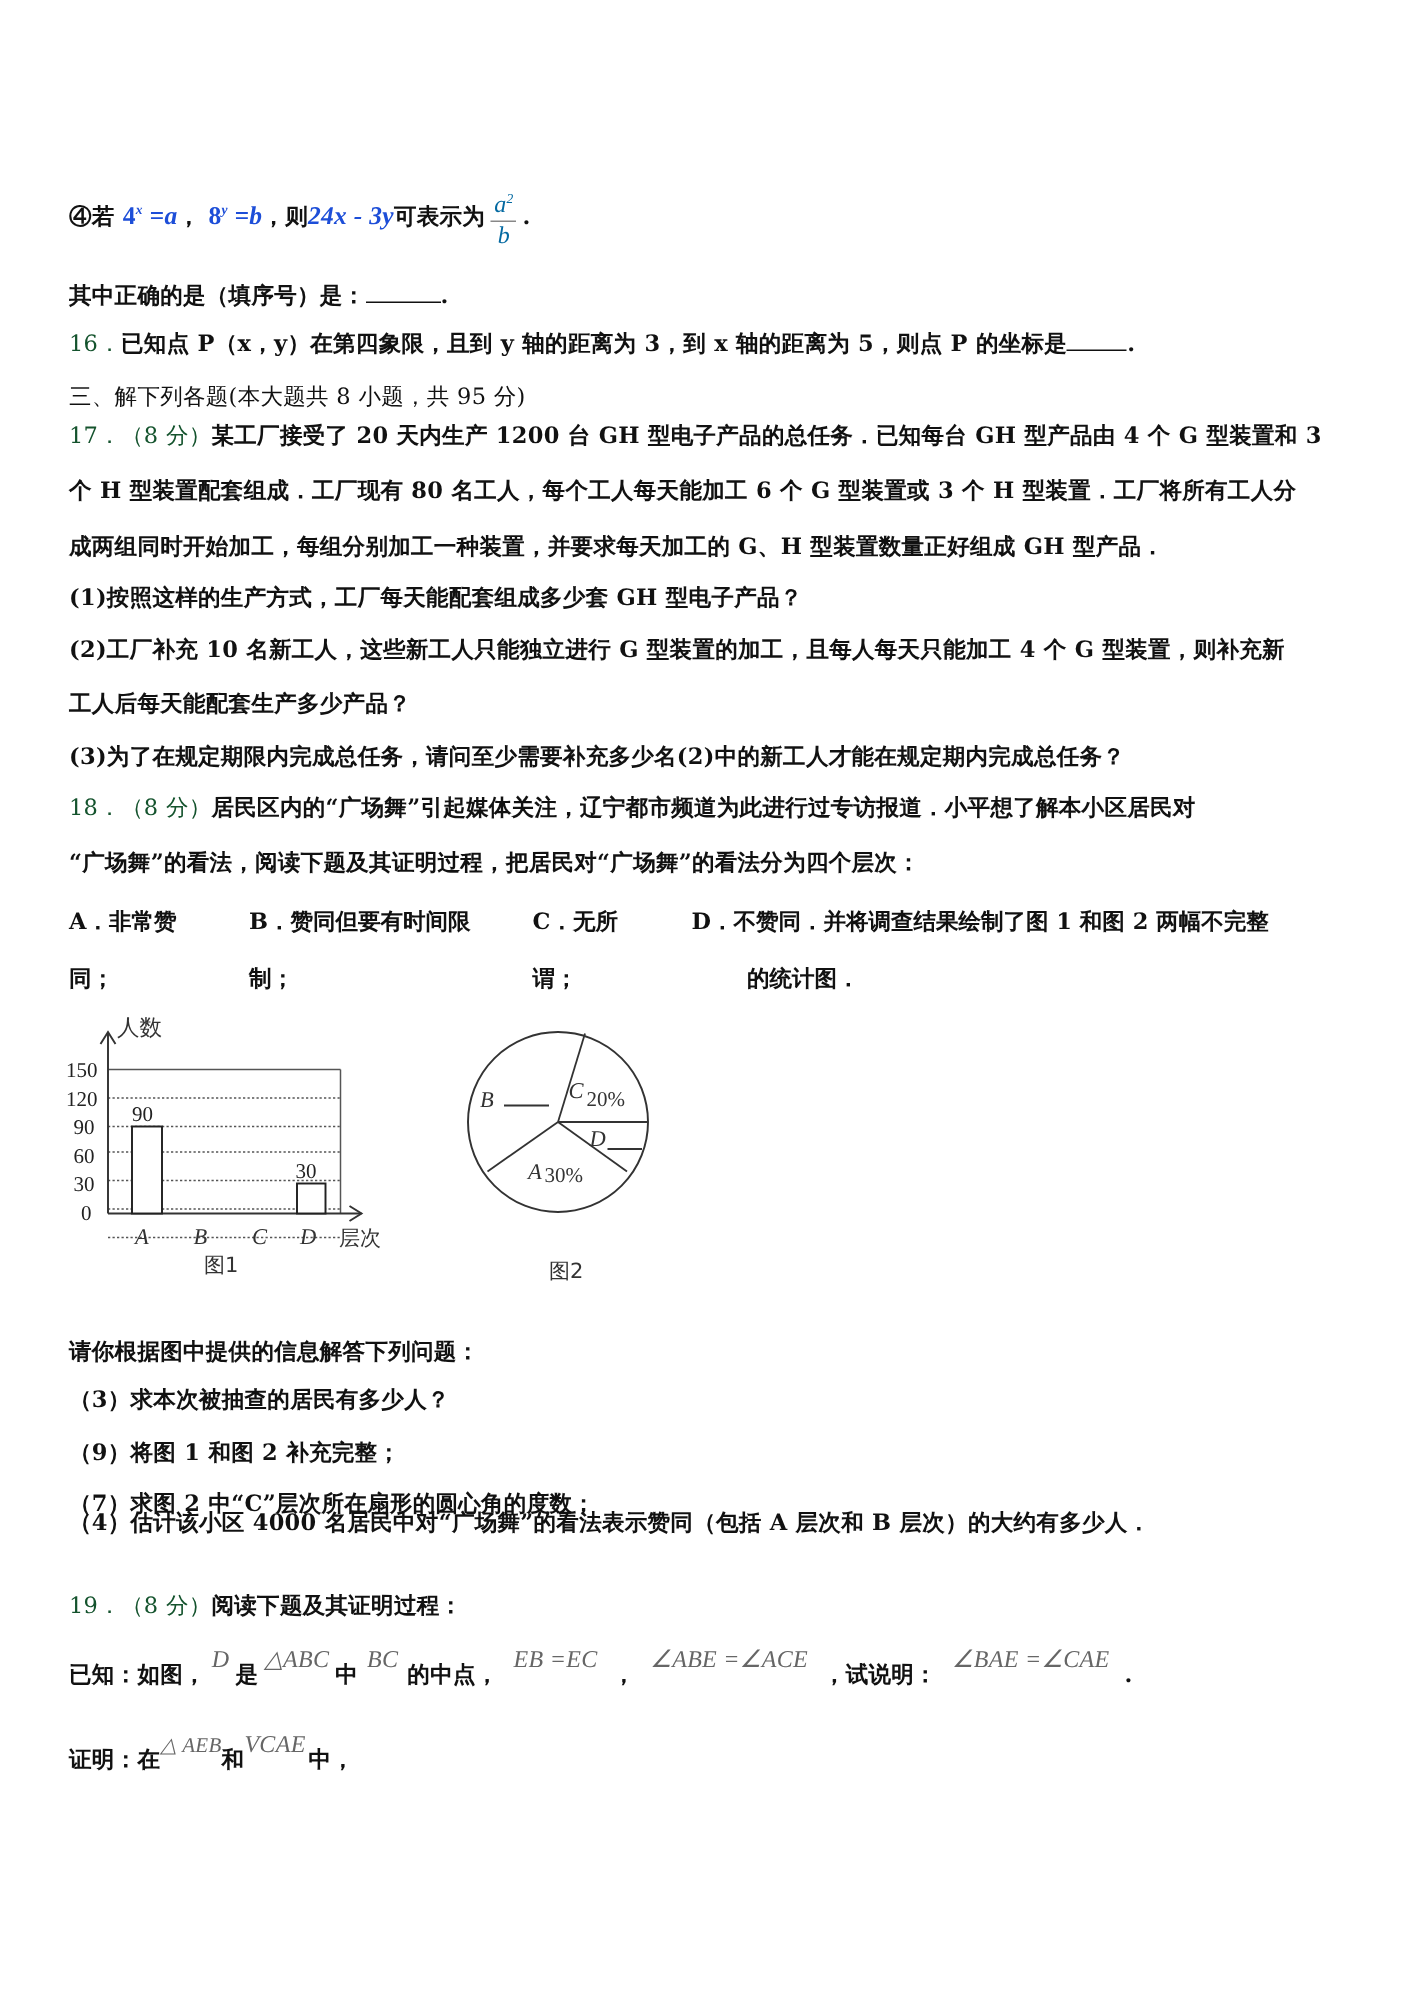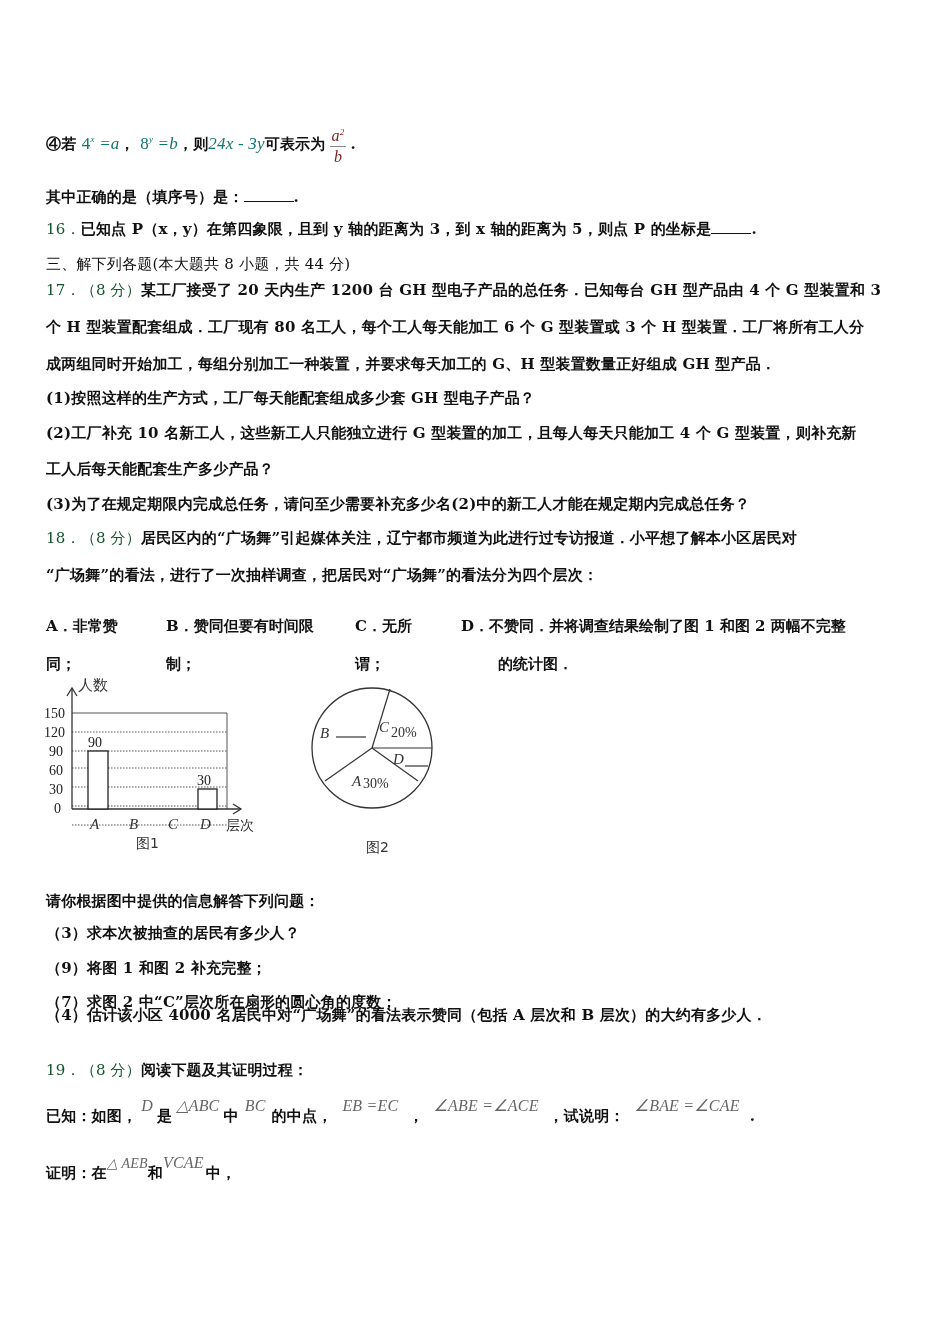--- a/index.html
+++ b/index.html
@@ -1,64 +1,64 @@
 <!DOCTYPE html>
 <html><head>
 <meta charset="utf-8">
 <style>
   html, body { margin: 0; padding: 0; background: #ffffff; }
   body { width: 950px; height: 1344px; position: relative; overflow: hidden;
          font-family: "DejaVu Serif", "Liberation Serif", serif; color: #111; }
   .line { position: absolute; left: 46px; font-size: 15px; font-weight: bold; white-space: nowrap; letter-spacing: 0.2px; }
   .num { font-weight: normal; color: #14532d; }
-  .math { font-family: "Liberation Serif", serif; font-style: italic; font-weight: normal; color: #0f766e; font-size: 17px; }
+  .math { font-family: "Liberation Serif", serif; font-style: italic; font-weight: bold; color: #1d4ed8; font-size: 17px; }
   .math-up { font-family: "Liberation Serif", serif; font-style: italic; font-weight: normal; color: #666; font-size: 16px; position: relative; top: -10px; }
   .blank { display: inline-block; border-bottom: 1.5px solid #111; vertical-align: baseline; }
-  .frac { display: inline-block; vertical-align: middle; text-align: center; font-family: "Liberation Serif", serif; font-style: italic; font-weight: normal; color: #7f1d1d; font-size: 16px; margin: 0 4px; }
+  .frac { display: inline-block; vertical-align: middle; text-align: center; font-family: "Liberation Serif", serif; font-style: italic; font-weight: normal; color: #0369a1; font-size: 16px; margin: 0 4px; }
   .frac .top { display: block; border-bottom: 1px solid #888; padding: 0 2px; line-height: 20px; }
   .frac .bot { display: block; line-height: 20px; }
   sup { font-size: 9px; }
-  .opt { position: absolute; font-size: 15px; font-weight: bold; white-space: nowrap; margin-top: 12px; }
+  .opt { position: absolute; font-size: 15px; font-weight: bold; white-space: nowrap; }
   .fig { position: absolute; }
 </style>
 </head>
 <body>
 
 <div class="line" style="top:122px;">
   <span>④若</span>
   <span class="math"><span style="font-style:normal">4</span><sup>x</sup> <span>=a</span></span><span>，</span>
   <span class="math"><span style="font-style:normal">8</span><sup>y</sup> <span>=b</span></span><span>，则</span><span class="math">24x - 3y</span><span>可表示为</span><span class="frac"><span class="top"><span>a</span><sup>2</sup></span><span class="bot">b</span></span><span>.</span>
 </div>
 
 <div class="line" style="top:188px;">
   <span>其中正确的是（填序号）是：</span><span class="blank" style="width:50px;"></span><span>.</span>
 </div>
 
 <div class="line" style="top:220px;">
   <span class="num">16．</span><span>已知点 P（x，y）在第四象限，且到 y 轴的距离为 3，到 x 轴的距离为 5，则点 P 的坐标是</span><span class="blank" style="width:40px;"></span><span>.</span>
 </div>
 
 <div class="line" style="top:255px; font-weight:normal;">
-  <span>三、解下列各题(本大题共 8 小题，共 44 分)</span>
+  <span>三、解下列各题(本大题共 8 小题，共 95 分)</span>
 </div>
 
 <div class="line" style="top:281px;">
   <span class="num">17．（8 分）</span><span>某工厂接受了 20 天内生产 1200 台 GH 型电子产品的总任务．已知每台 GH 型产品由 4 个 G 型装置和 3</span>
 </div>
 <div class="line" style="top:318px;"><span>个 H 型装置配套组成．工厂现有 80 名工人，每个工人每天能加工 6 个 G 型装置或 3 个 H 型装置．工厂将所有工人分</span></div>
 <div class="line" style="top:355px;"><span>成两组同时开始加工，每组分别加工一种装置，并要求每天加工的 G、H 型装置数量正好组成 GH 型产品．</span></div>
 <div class="line" style="top:389px;"><span>(1)按照这样的生产方式，工厂每天能配套组成多少套 GH 型电子产品？</span></div>
 <div class="line" style="top:424px;"><span>(2)工厂补充 10 名新工人，这些新工人只能独立进行 G 型装置的加工，且每人每天只能加工 4 个 G 型装置，则补充新</span></div>
 <div class="line" style="top:460px;"><span>工人后每天能配套生产多少产品？</span></div>
 <div class="line" style="top:495px;"><span>(3)为了在规定期限内完成总任务，请问至少需要补充多少名(2)中的新工人才能在规定期内完成总任务？</span></div>
 
 <div class="line" style="top:529px;">
   <span class="num">18．（8 分）</span><span>居民区内的“广场舞”引起媒体关注，辽宁都市频道为此进行过专访报道．小平想了解本小区居民对</span>
 </div>
-<div class="line" style="top:566px;"><span>“广场舞”的看法，进行了一次抽样调查，把居民对“广场舞”的看法分为四个层次：</span></div>
+<div class="line" style="top:566px;"><span>“广场舞”的看法，阅读下题及其证明过程，把居民对“广场舞”的看法分为四个层次：</span></div>
 
 <div class="opt" style="left:46px; top:605px;"><span>A．非常赞</span></div>
 <div class="opt" style="left:46px; top:643px;"><span>同；</span></div>
 <div class="opt" style="left:166px; top:605px;"><span>B．赞同但要有时间限</span></div>
 <div class="opt" style="left:166px; top:643px;"><span>制；</span></div>
 <div class="opt" style="left:355px; top:605px;"><span>C．无所</span></div>
 <div class="opt" style="left:355px; top:643px;"><span>谓；</span></div>
 <div class="opt" style="left:461px; top:605px;"><span>D．不赞同．并将调查结果绘制了图 1 和图 2 两幅不完整</span></div>
 <div class="opt" style="left:458px; top:643px;padding-left:40px;"><span>的统计图．</span></div>
 

